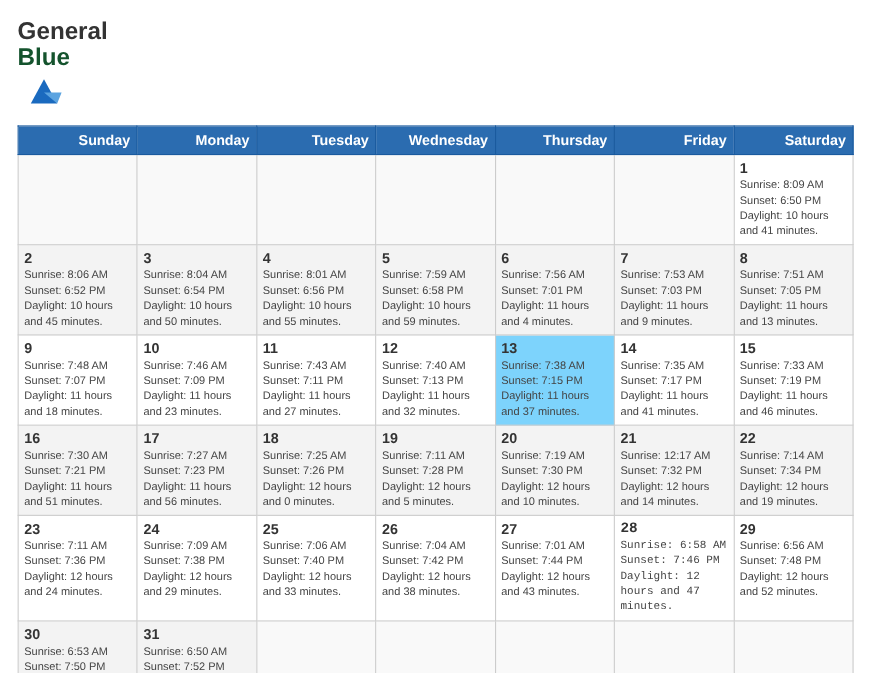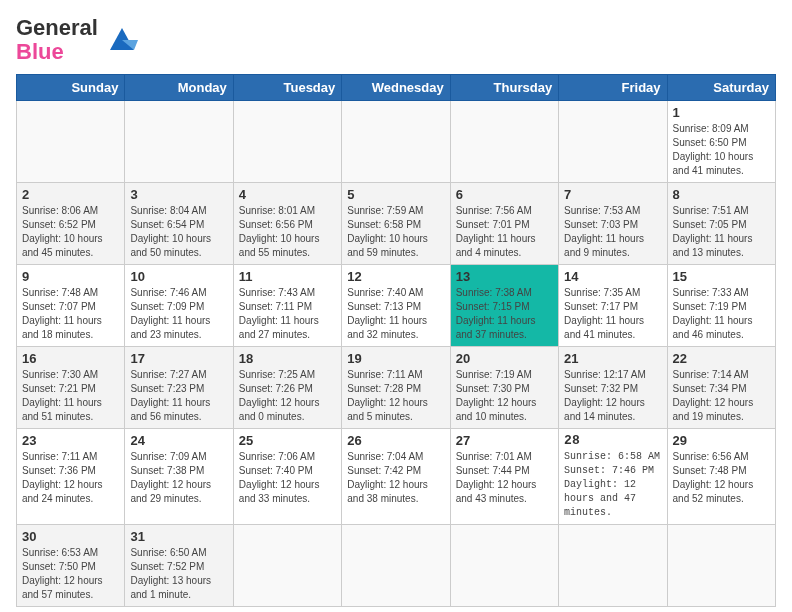--- a/index.html
+++ b/index.html
@@ -11,21 +11,21 @@
       padding: 16px;
     }
     .header {
       display: flex;
       justify-content: space-between;
       align-items: flex-start;
       margin-bottom: 10px;
     }
     .logo {
       display: flex;
-      align-items: center;
+      flex-direction: column;
     }
     .title-block {
       text-align: right;
     }
     .month-year {
       font-size: 32px;
       color: #333;
       font-weight: normal;
     }
     .location {
@@ -77,21 +77,21 @@
       background-color: #f3f3f3;
     }
   </style>
 </head>
 <body>
 
 <div class="header">
   <div class="logo">
     <div style="font-size:22px;font-weight:bold;color:#333;line-height:1.1;">
       <span style="color:#333;">General</span><br>
-      <span style="color:#ec4899;">Blue</span>
+      <span style="color:#14532d;">Blue</span>
     </div>
     <svg width="40" height="40" viewBox="0 0 40 40" style="margin-left:4px;">
       <polygon points="8,30 20,8 32,30" fill="#1a6abf"></polygon>
       <polygon points="20,20 32,30 36,20" fill="#5ba3e0"></polygon>
     </svg>
   </div>
   <div class="title-block">
     <div class="month-year"></div>
     <div class="location"></div>
   </div>
@@ -186,21 +186,21 @@
           <div class="day-info">Sunrise: 7:43 AM
 Sunset: 7:11 PM
 Daylight: 11 hours and 27 minutes.</div>
         </td>
         <td style="background-color: rgb(255, 255, 255);">
           <span class="day-num">12</span>
           <div class="day-info">Sunrise: 7:40 AM
 Sunset: 7:13 PM
 Daylight: 11 hours and 32 minutes.</div>
         </td>
-        <td style="background-color: #14b8a6;">
+        <td style="background-color: #7dd3fc;">
           <span class="day-num">13</span>
           <div class="day-info">Sunrise: 7:38 AM
 Sunset: 7:15 PM
 Daylight: 11 hours and 37 minutes.</div>
         </td>
         <td style="background-color: rgb(255, 255, 255);">
           <span class="day-num">14</span>
           <div class="day-info">Sunrise: 7:35 AM
 Sunset: 7:17 PM
 Daylight: 11 hours and 41 minutes.</div>

